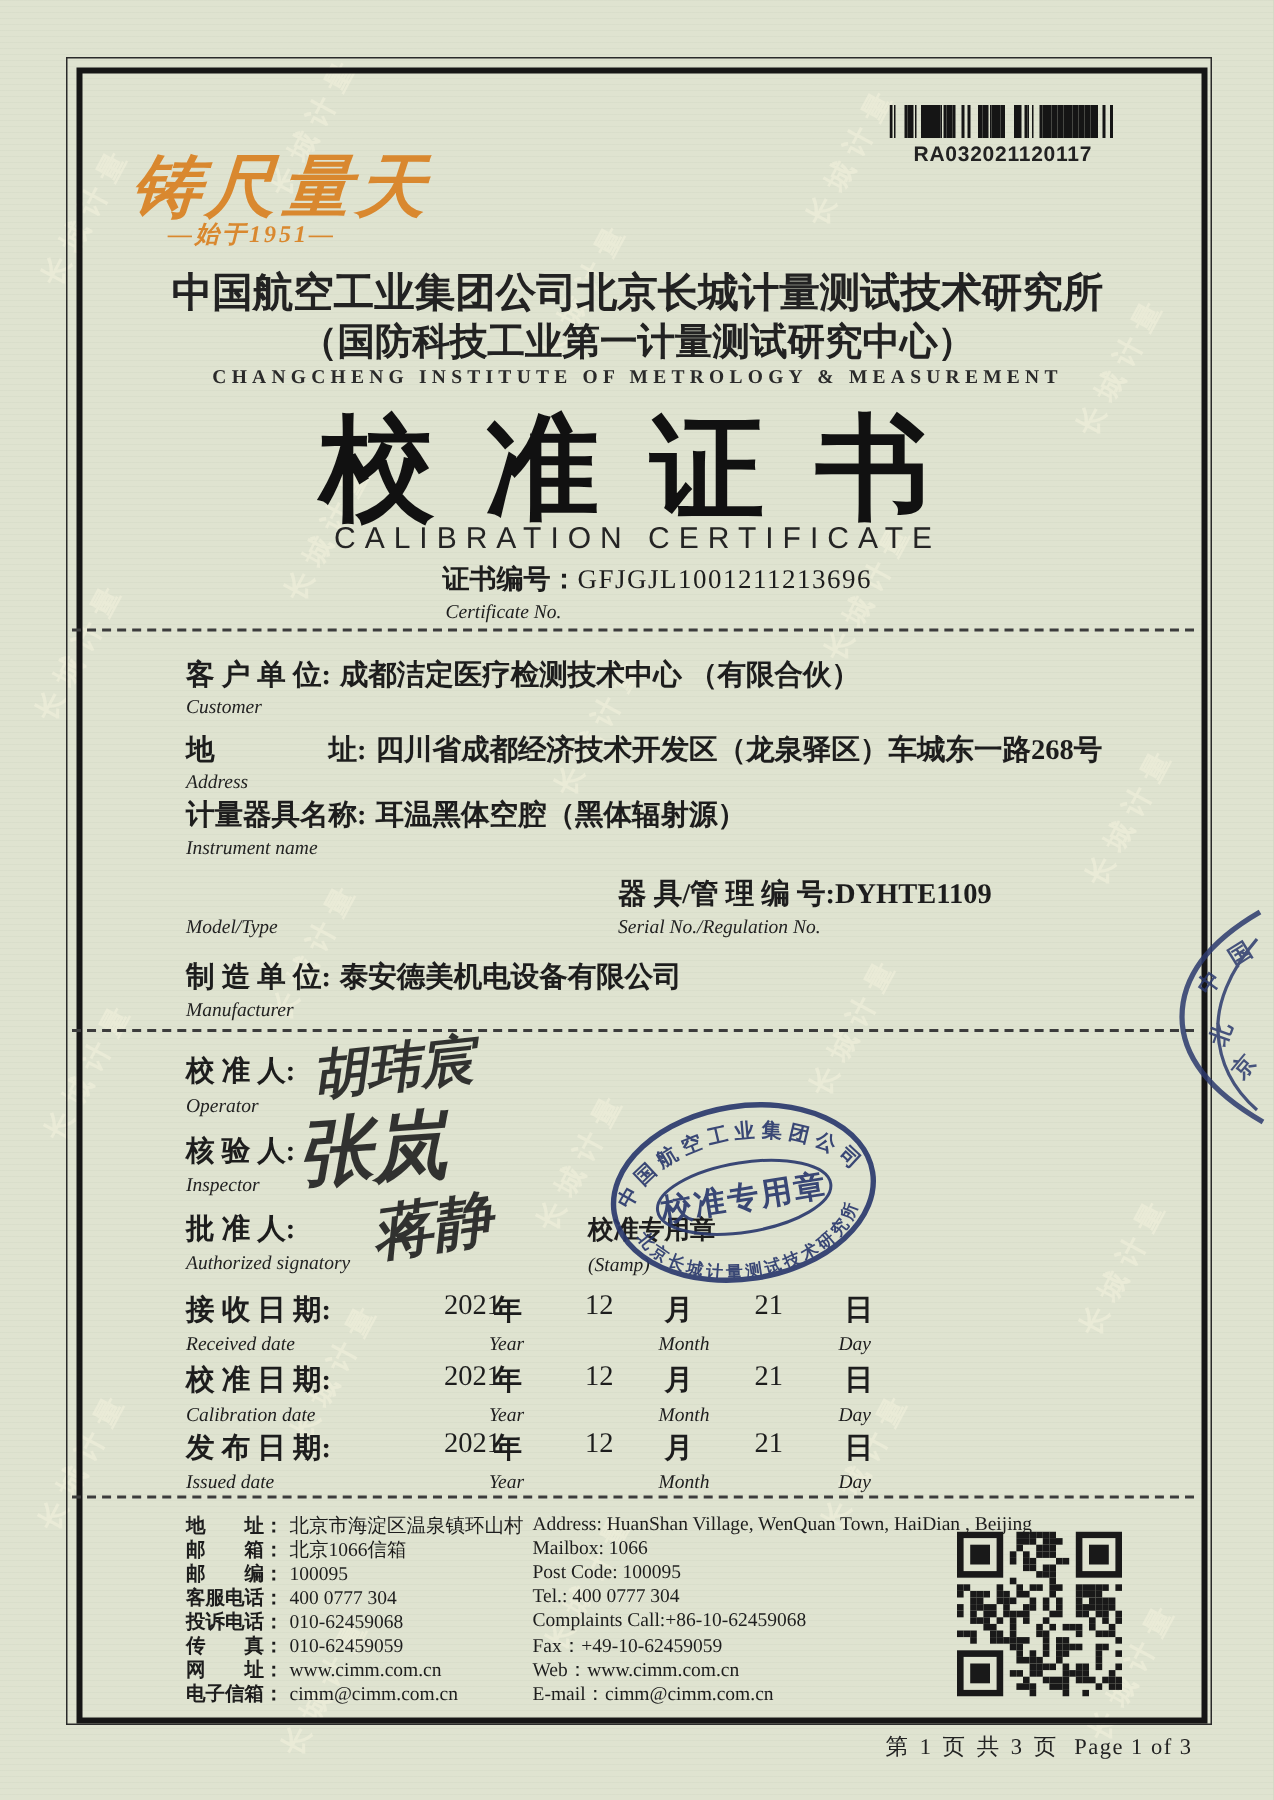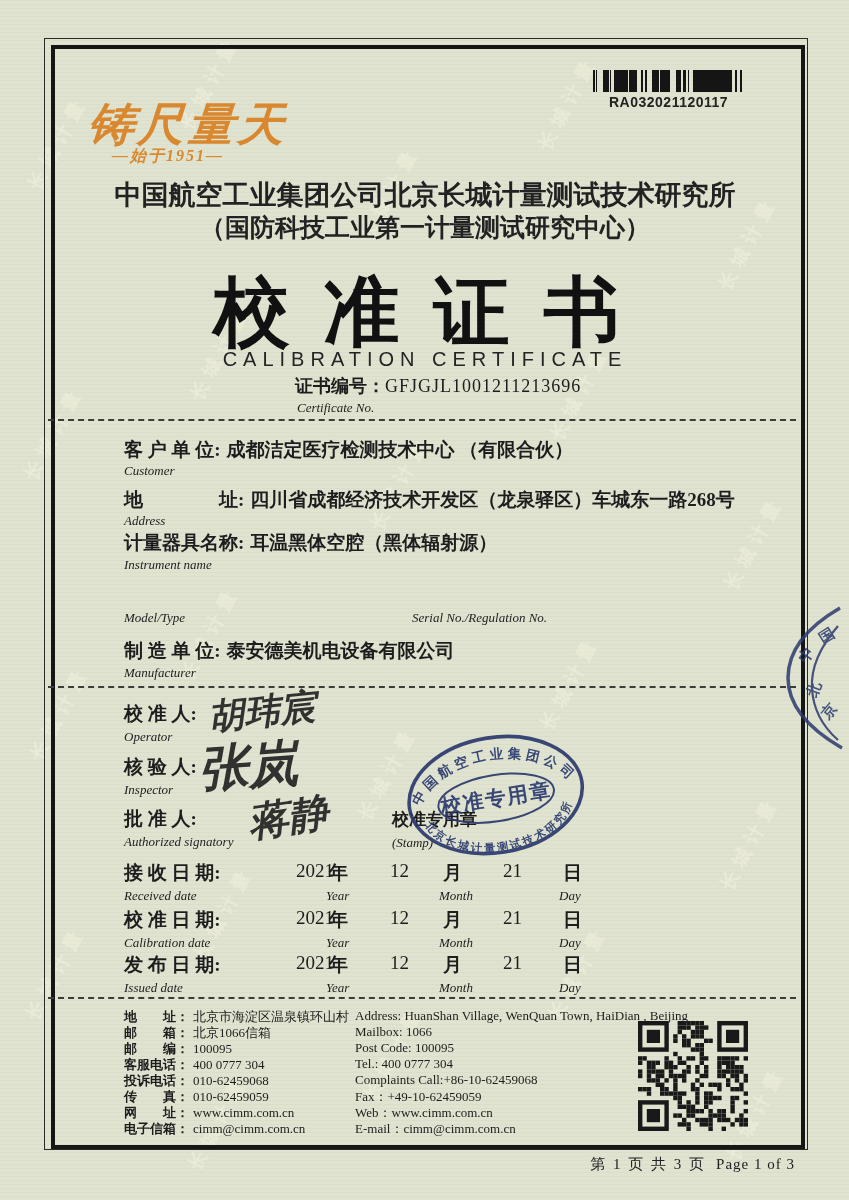--- a/index.html
+++ b/index.html
@@ -174,20 +174,21 @@
           <rect x="137" y="0" width="2" height="22"></rect>
           <rect x="142" y="0" width="2" height="22"></rect>
           <rect x="147" y="0" width="2" height="22"></rect>
         </g>
     </svg>
     <div class="barcode-text">RA032021120117</div>
   </div>
 
   <div class="org1">中国航空工业集团公司北京长城计量测试技术研究所</div>
   <div class="org2">（国防科技工业第一计量测试研究中心）</div>
+  <div class="orgen">CHANGCHENG INSTITUTE OF METROLOGY &amp; MEASUREMENT</div>
 
   <div class="big-title">校准证书</div>
   <div class="en-title">CALIBRATION CERTIFICATE</div>
   <div class="certno">
     <span class="lab">证书编号：</span><span class="val">GFJGJL1001211213696</span>
   </div>
   <div class="certno-sub">Certificate No.</div>
 
   <div class="dash" style="top:419px"></div>
 
@@ -201,20 +202,23 @@
   </div>
   <div class="fsub" style="top:513px">Address</div>
 
   <div class="frow" style="top:530px">
     <span class="flabel">计量器具名称:</span><span class="fvalue">耳温黑体空腔（黑体辐射源）</span>
   </div>
   <div class="fsub" style="top:557px">Instrument name</div>
 
   <div class="fsub" style="top:610px">Model/Type</div>
 
+  <div class="frow frow2" style="top:583px">
+    <span class="flabel">器 具/管 理 编 号:</span><span class="fvalue" style="margin-left:0">DYHTE1109</span>
+  </div>
   <div class="fsub fsub2" style="top:610px">Serial No./Regulation No.</div>
 
   <div class="frow" style="top:638px">
     <span class="flabel">制 造 单 位:</span><span class="fvalue">泰安德美机电设备有限公司</span>
   </div>
   <div class="fsub" style="top:665px">Manufacturer</div>
 
   <div class="dash" style="top:686px"></div>
 
   <div class="frow" style="top:701px">

